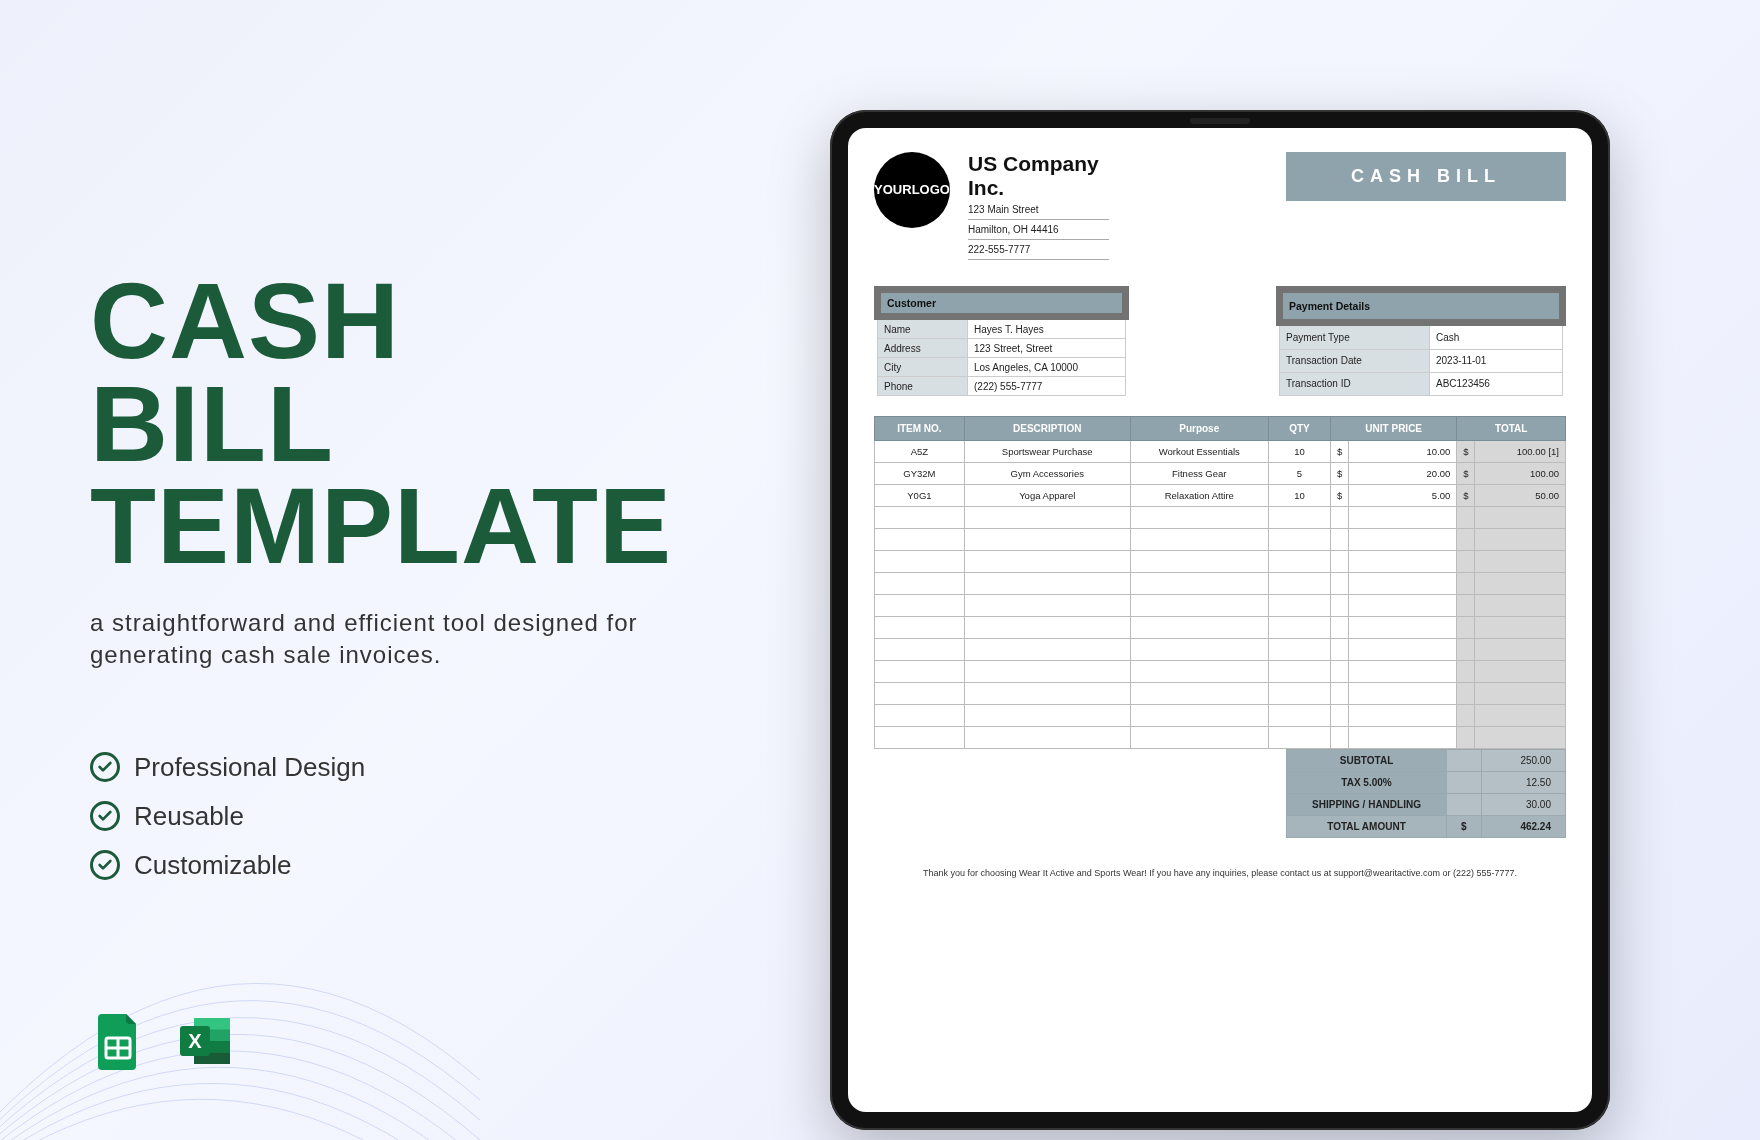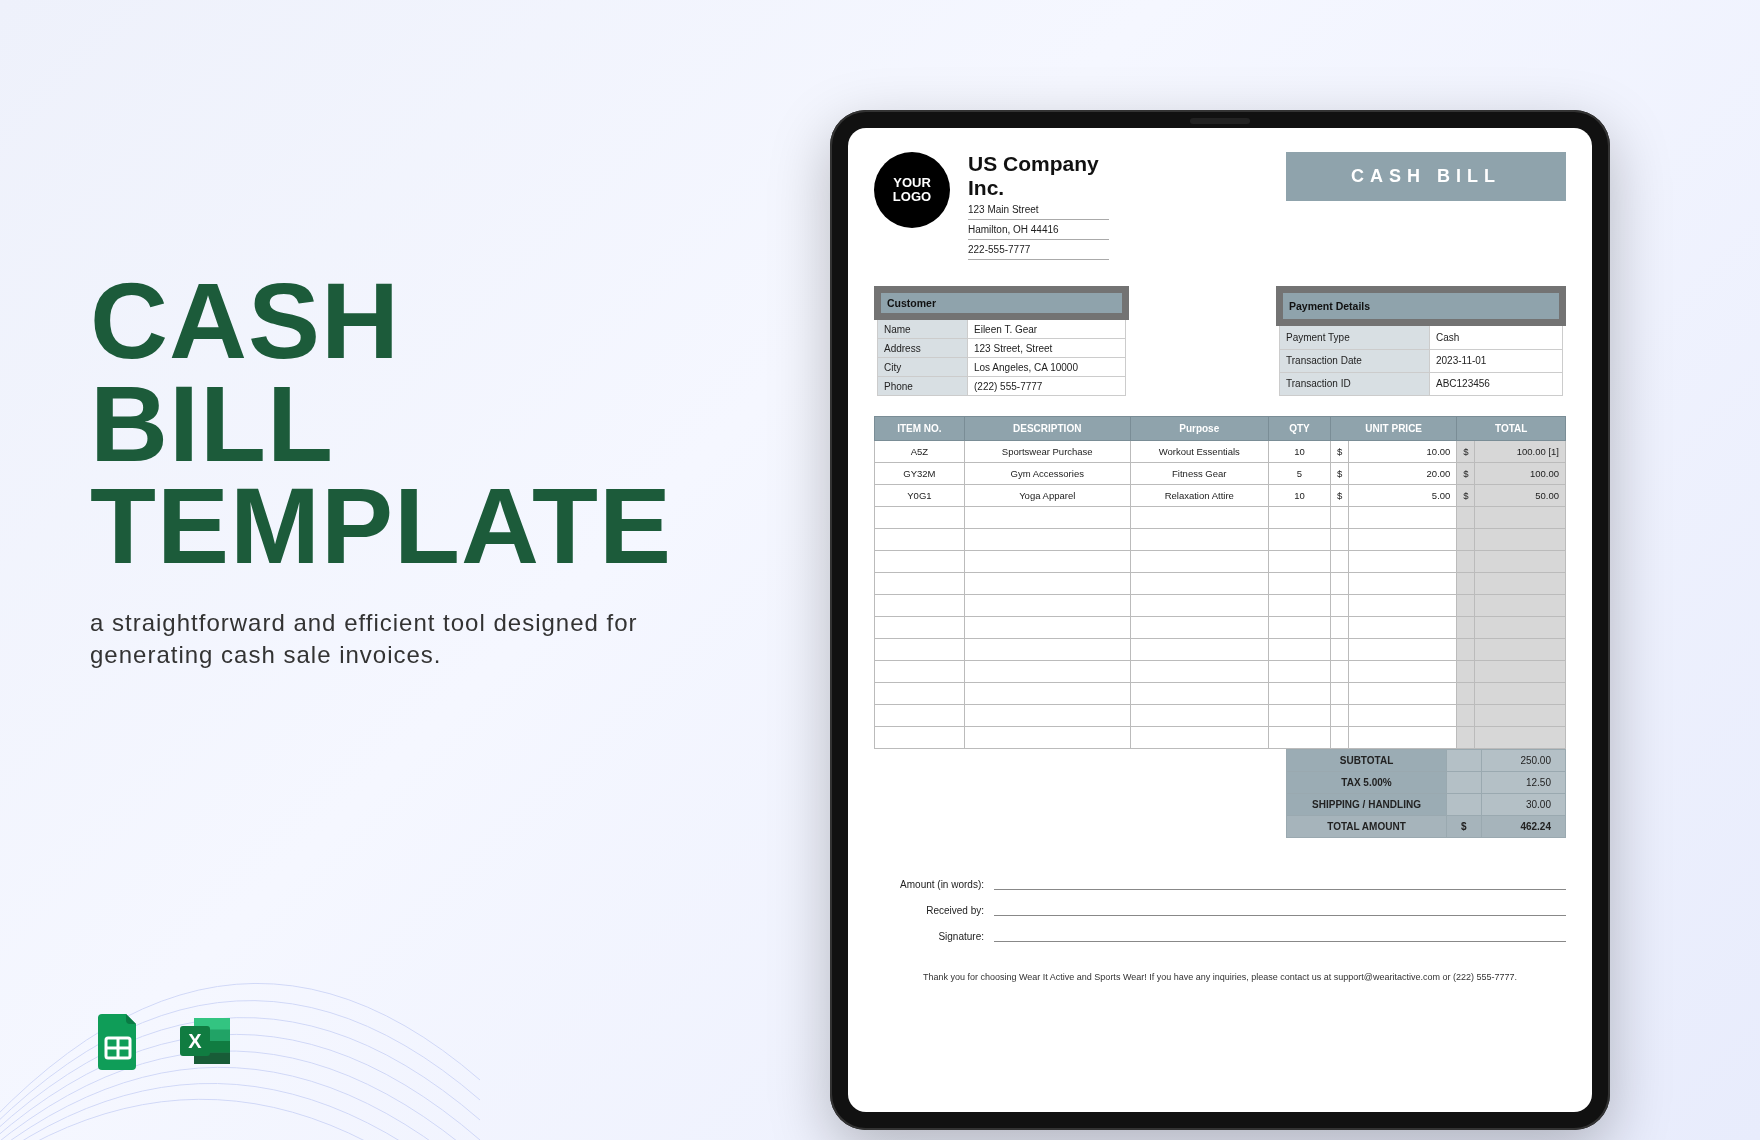--- a/index.html
+++ b/index.html
@@ -100,21 +100,21 @@
     font-size: 10px;
     color: #222;
   }
   .doc-header {
     display: flex;
     align-items: flex-start;
     gap: 18px;
   }
   .logo {
     width: 76px; height: 76px; border-radius: 50%; background: #000; color:#fff;
-    display:flex; flex-direction:column; align-items:center; justify-content:center;
+    display:flex; flex-direction:row; align-items:center; justify-content:center;
     font-size: 13px; font-weight: 700; line-height: 1.1; text-align:right;
   }
   .company { flex: 1; }
   .company h2 { font-size: 21px; font-weight: 800; color:#111; }
   .company .line { border-bottom: 1px solid #aaa; padding: 4px 0 4px; font-size: 10px; }
   .cashbill-banner {
     background:#8fa3ac; color:#fff; font-weight:700; letter-spacing:6px;
     font-size:18px; padding: 14px 24px; align-self:flex-start;
     width: 280px; text-align:center;
   }
@@ -184,20 +184,46 @@
     </g>
   </svg>
 </div>
 
 <div class="left">
   <div class="title">
     <span>CASH BILL</span><br>
     <span>TEMPLATE</span>
   </div>
   <div class="subtitle">a straightforward and efficient tool designed for generating cash sale invoices.</div>
+  <ul class="features">
+    <li>
+      <span class="check">
+          <svg viewBox="0 0 24 24">
+            <path d="M4 12l5 5L20 6" fill="none" stroke="#1c5b3a" stroke-width="4" stroke-linecap="round" stroke-linejoin="round"></path>
+          </svg>
+        </span>
+      <span>Professional Design</span>
+    </li>
+    <li>
+      <span class="check">
+          <svg viewBox="0 0 24 24">
+            <path d="M4 12l5 5L20 6" fill="none" stroke="#1c5b3a" stroke-width="4" stroke-linecap="round" stroke-linejoin="round"></path>
+          </svg>
+        </span>
+      <span>Reusable</span>
+    </li>
+    <li>
+      <span class="check">
+          <svg viewBox="0 0 24 24">
+            <path d="M4 12l5 5L20 6" fill="none" stroke="#1c5b3a" stroke-width="4" stroke-linecap="round" stroke-linejoin="round"></path>
+          </svg>
+        </span>
+      <span>Customizable</span>
+    </li>
+  </ul>
 </div>
 
 <div class="app-icons">
   <div class="app-icon">
     <svg viewBox="0 0 58 58">
         <path d="M12 2h24l10 10v42a4 4 0 0 1-4 4H12a4 4 0 0 1-4-4V6a4 4 0 0 1 4-4z" fill="#0f9d58"></path>
         <path d="M36 2l10 10H40a4 4 0 0 1-4-4V2z" fill="#0a7a44"></path>
         <rect x="16" y="26" width="24" height="20" rx="2" fill="none" stroke="#fff" stroke-width="3"></rect>
         <line x1="16" y1="36" x2="40" y2="36" stroke="#fff" stroke-width="3"></line>
         <line x1="28" y1="26" x2="28" y2="46" stroke="#fff" stroke-width="3"></line>
@@ -234,21 +260,21 @@
     </div>
 
     <div class="two-col">
       <table class="info-table cust-tbl">
         <tbody>
             <tr>
               <th colspan="2">Customer</th>
             </tr>
         <tr>
               <td class="label-cell">Name</td>
-              <td>Eileen T. Gear</td>
+              <td>Hayes T. Hayes</td>
             </tr>
         <tr>
               <td class="label-cell">Address</td>
               <td>123 Street, Street</td>
             </tr>
         <tr>
               <td class="label-cell">City</td>
               <td>Los Angeles, CA 10000</td>
             </tr>
         <tr>
@@ -451,31 +477,17 @@
             <td>30.00</td>
           </tr>
       <tr class="total">
             <td class="lbl">TOTAL AMOUNT</td>
             <td class="curr">$</td>
             <td>462.24</td>
           </tr>
     </tbody>
       </table>
 
-    <div class="sig-lines">
-      <div class="row">
-          <div class="lbl">Amount (in words):</div>
-          <div class="line"></div>
-        </div>
-      <div class="row">
-          <div class="lbl">Received by:</div>
-          <div class="line"></div>
-        </div>
-      <div class="row">
-          <div class="lbl">Signature:</div>
-          <div class="line"></div>
-        </div>
-    </div>
 
     <div class="footer-note">Thank you for choosing Wear It Active and Sports Wear! If you have any inquiries, please contact us at support@wearitactive.com or (222) 555-7777.</div>
 
   </div>
 </div>
 
 </body></html>

